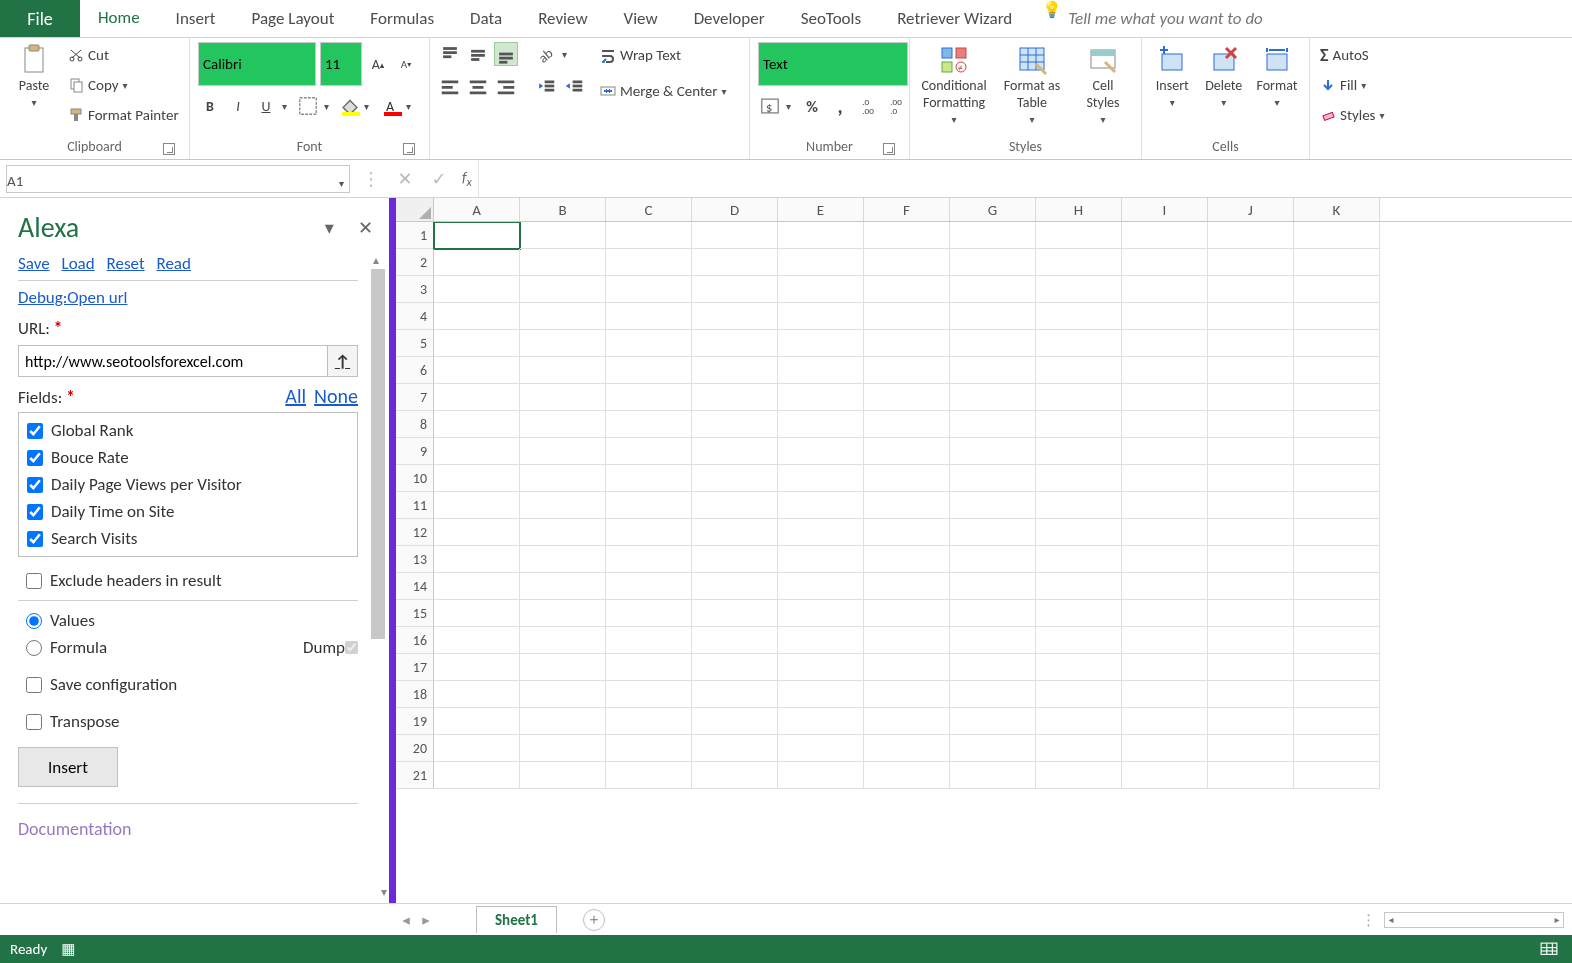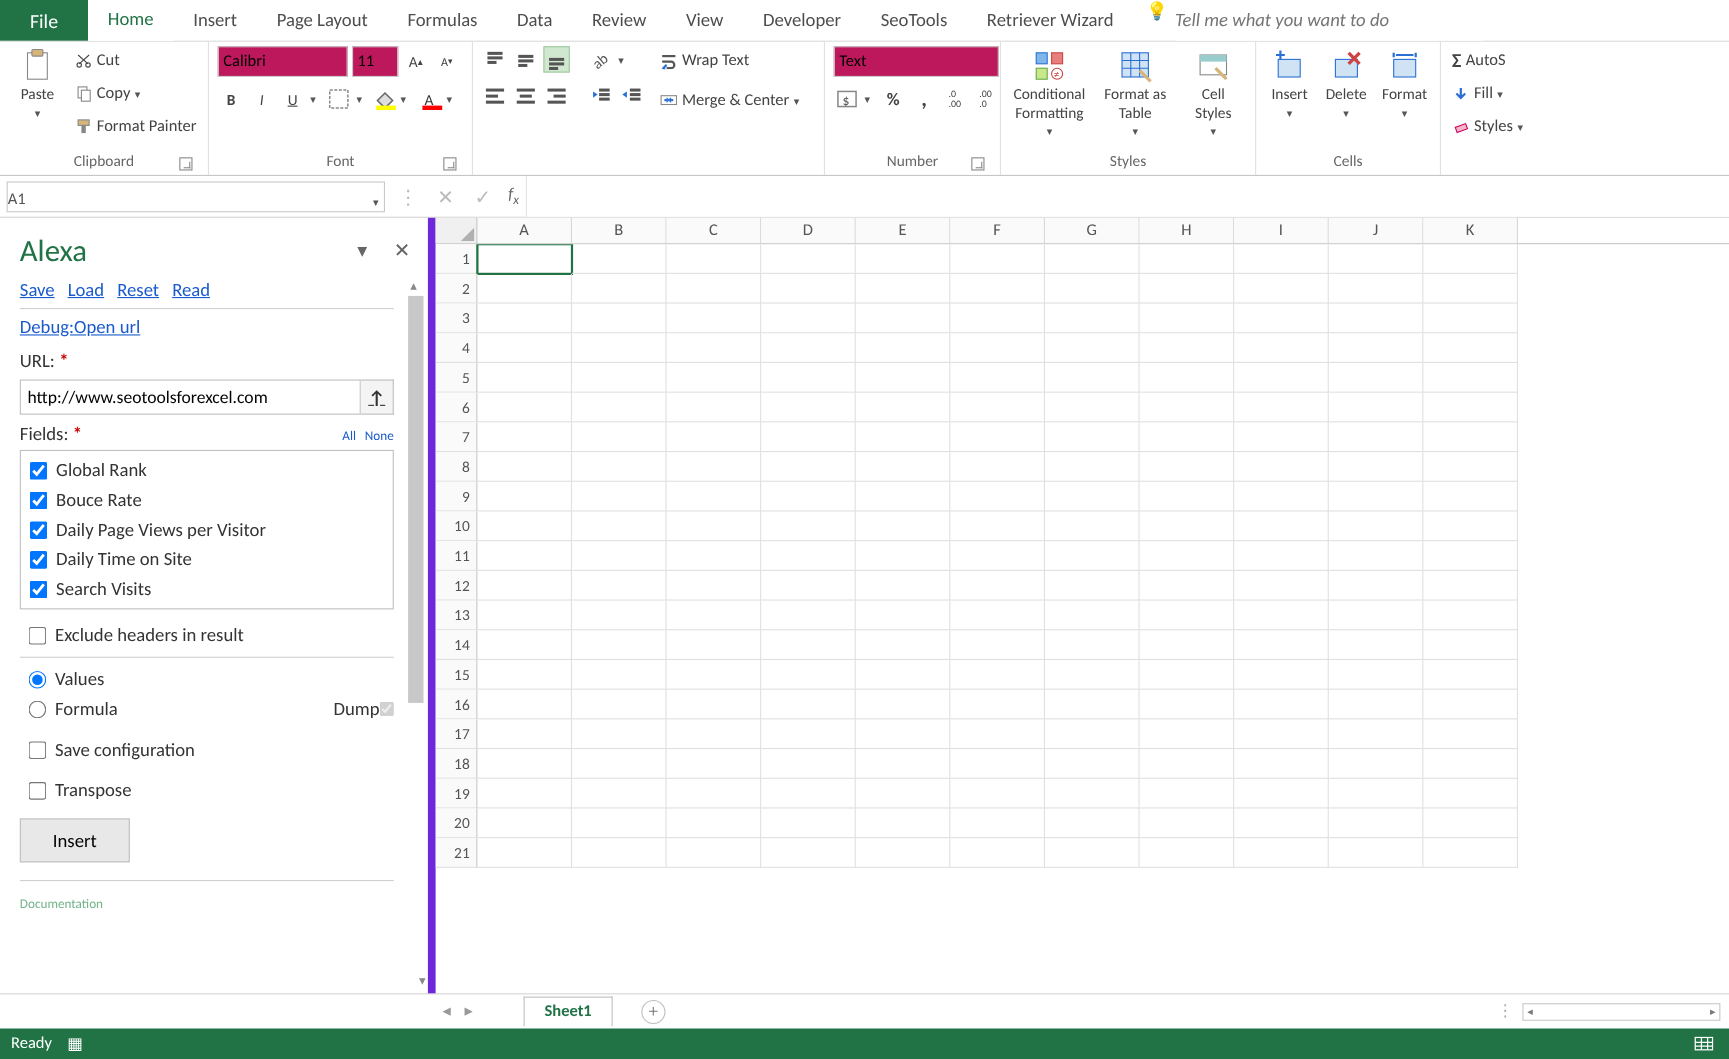--- a/index.html
+++ b/index.html
@@ -28,21 +28,21 @@
 .btn-lg svg, .btn-lg .ic { width: 32px; height: 32px; }
 
 .mini { display: flex; align-items: center; gap: 4px; height: 26px; cursor: pointer; padding: 0 2px; font-size: 15px; }
 .mini svg { width: 16px; height: 16px; }
 
 
 .ibox { width: 24px; height: 24px; display: flex; align-items: center; justify-content: center; border: 1px solid transparent; cursor: pointer; }
 .ibox.sel { background: #cfe8cf; border-color: #9fc99f; }
 .dd { width: 10px; font-size: 10px; color: #555; cursor: pointer; }
 
-select.fake, input.fake { border: 1px solid #c8c8c8; background: #be185d; font-size: 15px; padding: 2px 4px; height: 28px; }
+select.fake, input.fake { border: 1px solid #c8c8c8; background: #22c55e; font-size: 15px; padding: 2px 4px; height: 44px; }
 .fontname { width: 118px; }
 .fontsize { width: 42px; }
 
 
 .fbar { display: flex; align-items: center; height: 38px; border-bottom: 1px solid #d4d4d4; font-size: 15px; color: #555; }
 .namebox { width: 344px; border: 1px solid #c8c8c8; margin: 4px 4px 4px 6px; padding: 2px 0; height: 28px; display: flex; align-items: flex-end; justify-content: space-between; }
 .fx-ctl { width: 34px; display: flex; align-items: center; justify-content: center; color: #bbb; font-size: 18px; cursor: pointer; }
 .fx-lbl { font-style: italic; color: #666; padding: 0 6px; }
 .fbar .inp { flex: 1; border: none; outline: none; height: 100%; font-size: 15px; padding-left: 6px; border-left: 1px solid #e4e4e4; }
 
@@ -61,28 +61,28 @@
 .pane-body .scroll::after { content: "▾"; position: absolute; bottom: -340px; left: 2px; color: #888; font-size: 12px; }
 
 .links a { color: #1a5bcc; text-decoration: underline; cursor: pointer; margin-right: 8px; font-size: 17px; }
 .hr { border-top: 1px solid #d0d0d0; margin: 6px 0; }
 .lbl { margin-top: 10px; font-size: 17px; }
 .req { color: #c00; font-weight: bold; margin-left: 4px; }
 .url-row { display: flex; margin-top: 6px; }
 .url-row input { flex: 1; border: 1px solid #bfbfbf; padding: 4px 6px; font-size: 16px; height: 32px; }
 .url-row .go { width: 30px; border: 1px solid #bfbfbf; border-left: none; background: #f4f4f4; display: flex; align-items: center; justify-content: center; cursor: pointer; }
 .fhead { display: flex; justify-content: space-between; margin-top: 7px; align-items: baseline; }
-.fhead a { color: #1a5bcc; font-size: 12px; margin-left: 8px; cursor: pointer; }
+.fhead a { color: #1a5bcc; text-decoration: underline; font-size: 20px; margin-left: 8px; cursor: pointer; }
 .flist { border: 1px solid #bfbfbf; margin-top: 4px; padding: 4px 0; }
 .flist label, .chk label, .opt label { display: flex; align-items: center; gap: 8px; padding: 3px 8px; font-size: 17px; cursor: pointer; }
 .flist input[type=checkbox], .chk input, .opt input { width: 16px; height: 16px; }
 .chk { margin-top: 10px; }
 .opt-row { display: flex; justify-content: space-between; align-items: center; }
 .ins-btn { margin-top: 12px; width: 100px; height: 40px; background: #e8e8e8; border: 1px solid #bfbfbf; font-size: 17px; cursor: pointer; }
-.doc-link { color: #15803d; margin-top: 14px; font-size: 12px; opacity: .6; }
+.doc-link { color: #4c1d95; margin-top: 14px; font-size: 18px; opacity: .6; }
 
 
 .gridwrap { flex: 1; display: flex; flex-direction: column; }
 .grid-h { display: flex; height: 24px; border-bottom: 1px solid #c8c8c8; }
 .corner { width: 38px; border-right: 1px solid #c8c8c8; background: #f0f0f0; position: relative; cursor: pointer; }
 .corner::after { content: ""; position: absolute; right: 2px; bottom: 2px; width: 0; height: 0; border-left: 12px solid transparent; border-bottom: 12px solid #b0b0b0; }
 .ch { width: 86px; border-right: 1px solid #d8d8d8; background: #fafafa; display: flex; align-items: center; justify-content: center; font-size: 15px; color: #555; cursor: pointer; }
 .grid-b { flex: 1; overflow: hidden; }
 .gr { display: flex; height: 27px; }
 .rh { width: 38px; border-right: 1px solid #c8c8c8; border-bottom: 1px solid #e0e0e0; background: #fafafa; display: flex; align-items: center; justify-content: flex-end; padding-right: 6px; font-size: 14px; color: #555; cursor: pointer; }

